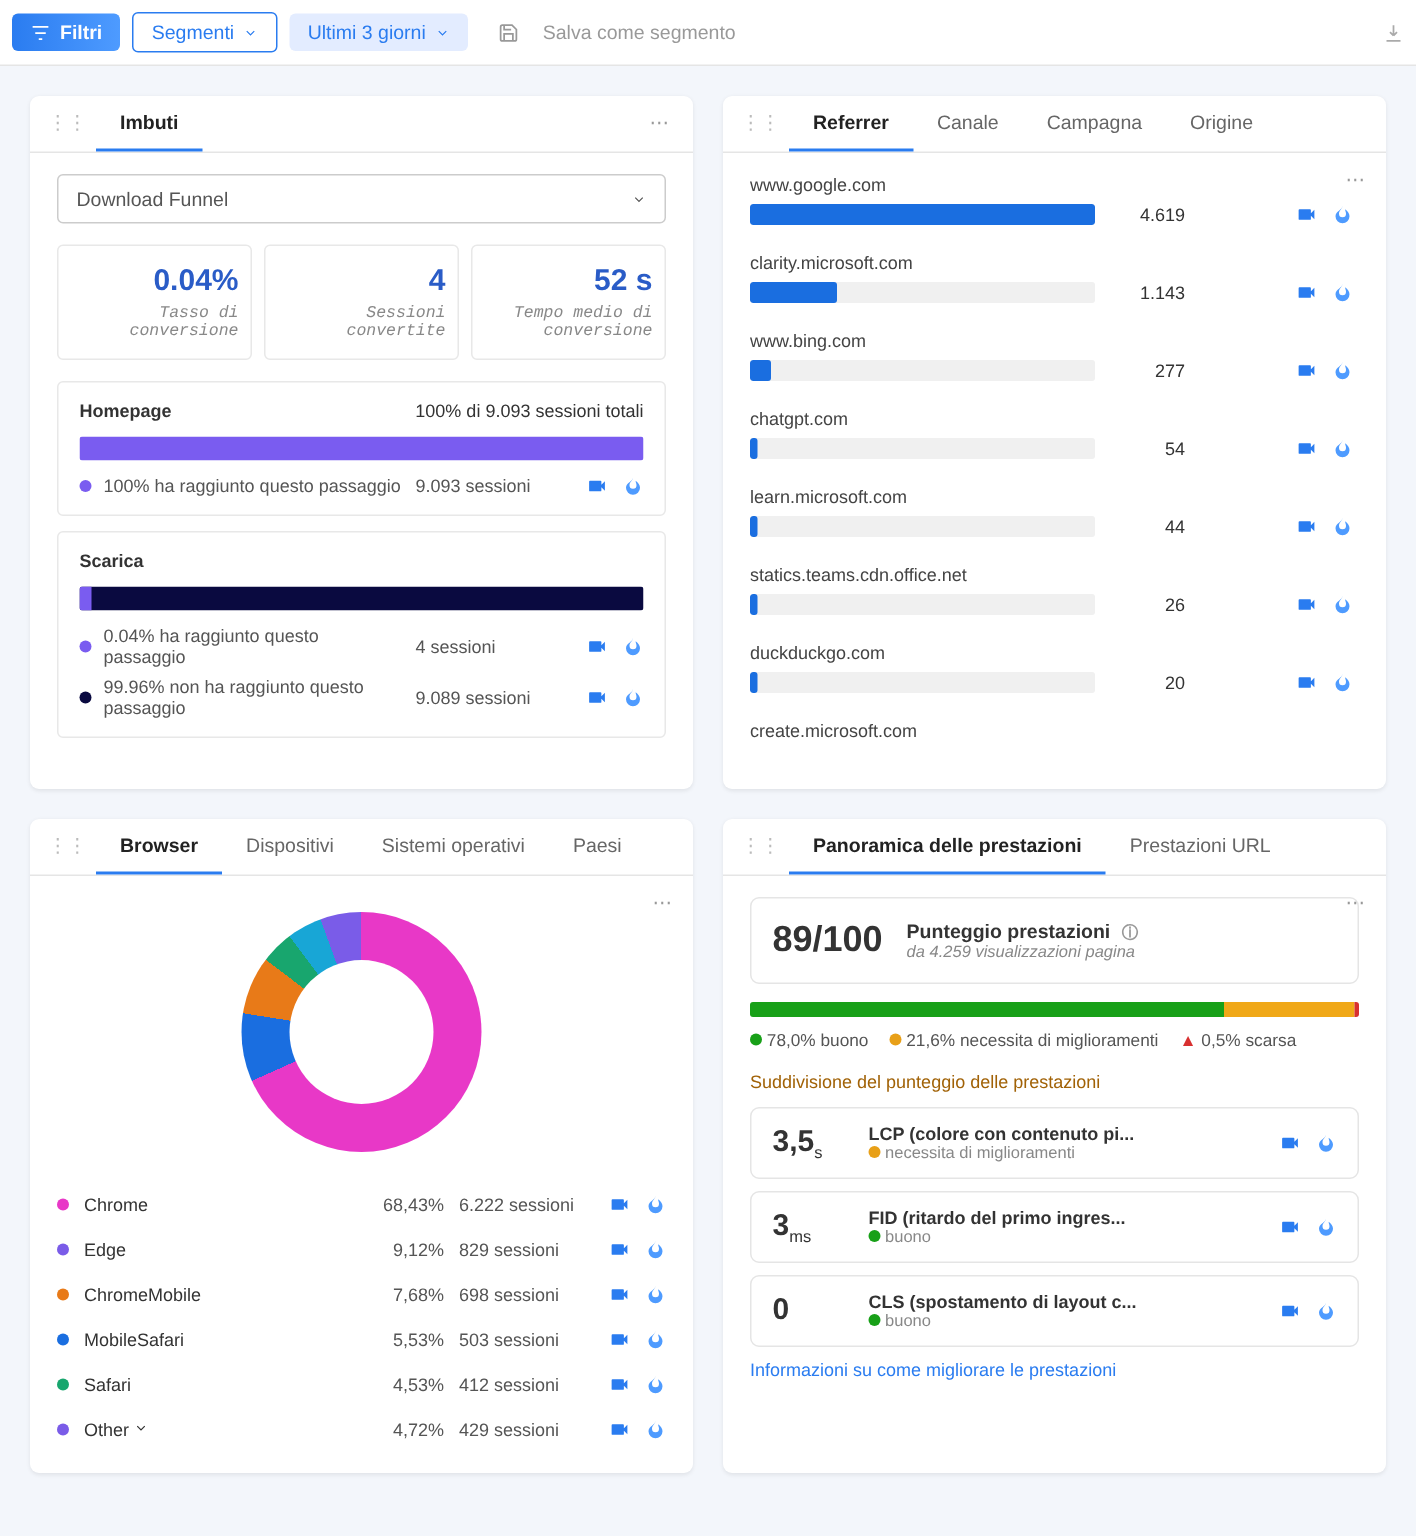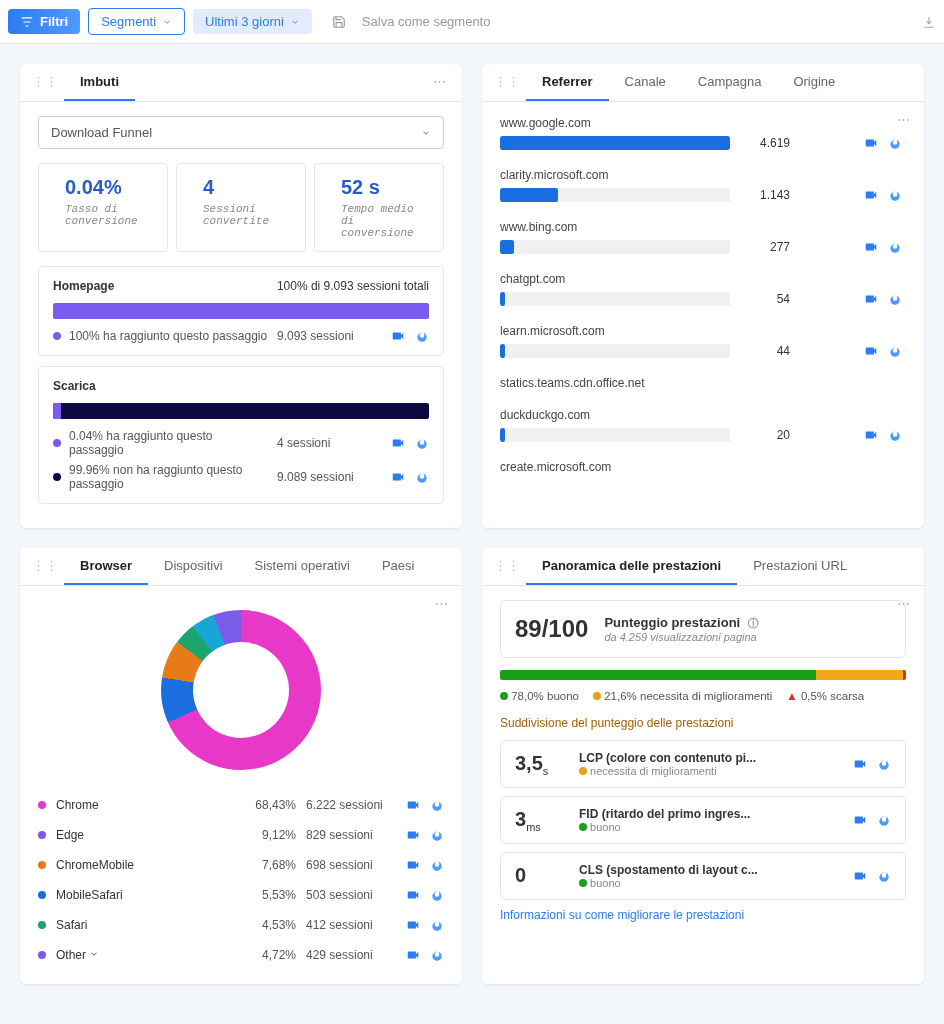--- a/index.html
+++ b/index.html
@@ -13,21 +13,21 @@
 .grid { display: grid; grid-template-columns: 1fr 1fr; gap: 20px; padding: 20px; }
 .card { background: #fff; border-radius: 6px; box-shadow: 0 1px 3px rgba(0,0,0,0.08); }
 .card-tabs { display: flex; gap: 0; border-bottom: 1px solid #e5e5e5; }
 .tab { padding: 10px 16px; color: #666; cursor: pointer; font-size: 13px; border-bottom: 2px solid transparent; }
 .tab.active { color: #222; font-weight: 600; border-bottom-color: #2a7cf0; background:#fff; }
 .tab-grip { color: #bbb; padding: 10px 6px 10px 12px; }
 .card-body { padding: 14px 18px; position: relative; }
 .more-icon { position: absolute; top: 10px; right: 12px; color: #999; cursor: pointer; letter-spacing: 2px; }
 .select { display:flex; justify-content:space-between; align-items:center; border: 1px solid #ccc; border-radius: 4px; padding: 8px 12px; margin-bottom: 14px; color:#555; cursor:pointer;}
 .metrics { display: flex; gap: 8px; margin-bottom: 14px; }
-.metric { flex:1; border: 1px solid #e8e8e8; border-radius: 4px; padding: 12px 26px; text-align: left; }
+.metric { flex:1; border: 1px solid #e8e8e8; border-radius: 4px; padding: 12px 8px; text-align: right; }
 .metric-val { color: #2a5cc7; font-size: 20px; font-weight: 600; }
 .metric-lbl { color: #888; font-size: 11px; font-style: italic; margin-top:4px;font-family:Liberation Mono, monospace;}
 .step-card { border: 1px solid #e8e8e8; border-radius: 4px; padding: 12px 14px; margin-bottom: 10px; }
 .step-head { display:flex; justify-content:space-between; font-size:12px; margin-bottom:10px; }
 .bar { height: 16px; border-radius: 2px; background: #eee; overflow:hidden; margin-bottom:10px;}
 .bar-fill { height:100%; }
 .step-row { display:flex; align-items:center; gap:8px; font-size:12px; color:#555; margin-top:6px;}
 .dot { width:8px; height:8px; border-radius:50%; display:inline-block; }
 .icons-right { margin-left:auto; display:flex; gap:10px; }
 .icon-cam { color:#2a7cf0; }
@@ -279,20 +279,34 @@
                   <path d="M17 10.5V7a1 1 0 00-1-1H4a1 1 0 00-1 1v10a1 1 0 001 1h12a1 1 0 001-1v-3.5l4 4v-11l-4 4z"></path>
                 </svg>
   <svg class="i icon-flame" viewBox="0 0 24 24" fill="currentColor">
                   <path d="M12 2c0 4-4 5-4 9a4 4 0 008 0c0-2-1-3-1-5 3 2 5 5 5 8a8 8 0 01-16 0c0-6 8-7 8-12z"></path>
                 </svg>
 </span>
     </div>
   </div>
           <div class="ref-item">
     <div class="ref-name">statics.teams.cdn.office.net</div>
+    <div class="ref-row">
+      <div class="ref-bar">
+                <div class="ref-bar-fill" style="width:2%"></div>
+              </div>
+      <div class="ref-val">26</div>
+      <span class="icons-right">
+  <svg class="i icon-cam" viewBox="0 0 24 24" fill="currentColor">
+                  <path d="M17 10.5V7a1 1 0 00-1-1H4a1 1 0 00-1 1v10a1 1 0 001 1h12a1 1 0 001-1v-3.5l4 4v-11l-4 4z"></path>
+                </svg>
+  <svg class="i icon-flame" viewBox="0 0 24 24" fill="currentColor">
+                  <path d="M12 2c0 4-4 5-4 9a4 4 0 008 0c0-2-1-3-1-5 3 2 5 5 5 8a8 8 0 01-16 0c0-6 8-7 8-12z"></path>
+                </svg>
+</span>
+    </div>
   </div>
           <div class="ref-item">
     <div class="ref-name">duckduckgo.com</div>
     <div class="ref-row">
       <div class="ref-bar">
                 <div class="ref-bar-fill" style="width:2%"></div>
               </div>
       <div class="ref-val">20</div>
       <span class="icons-right">
   <svg class="i icon-cam" viewBox="0 0 24 24" fill="currentColor">

